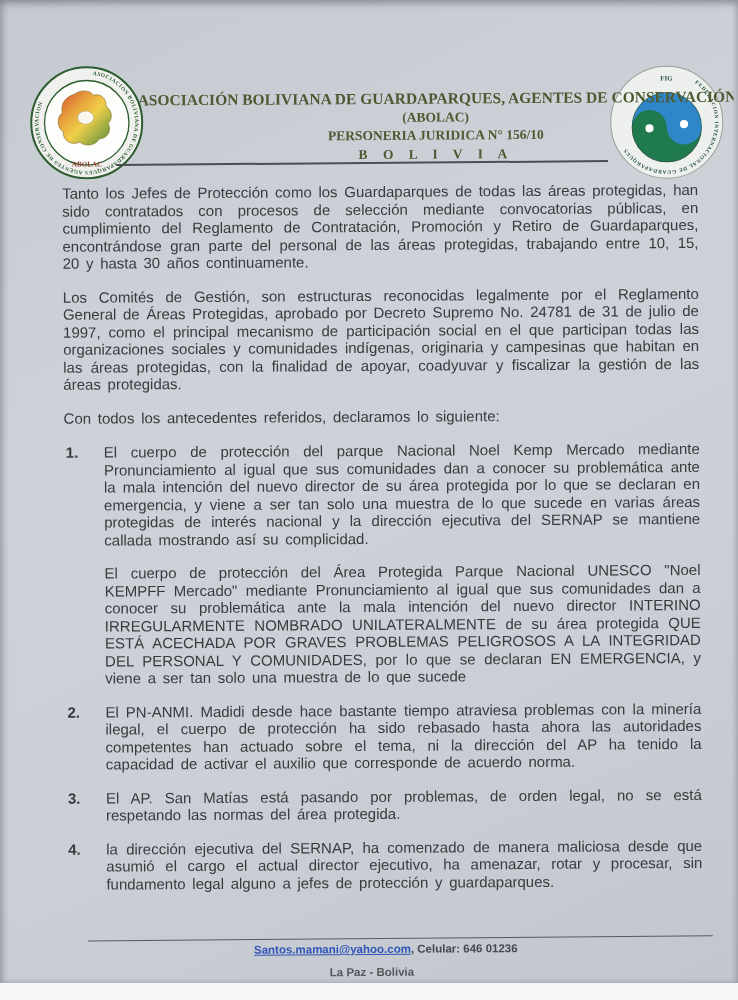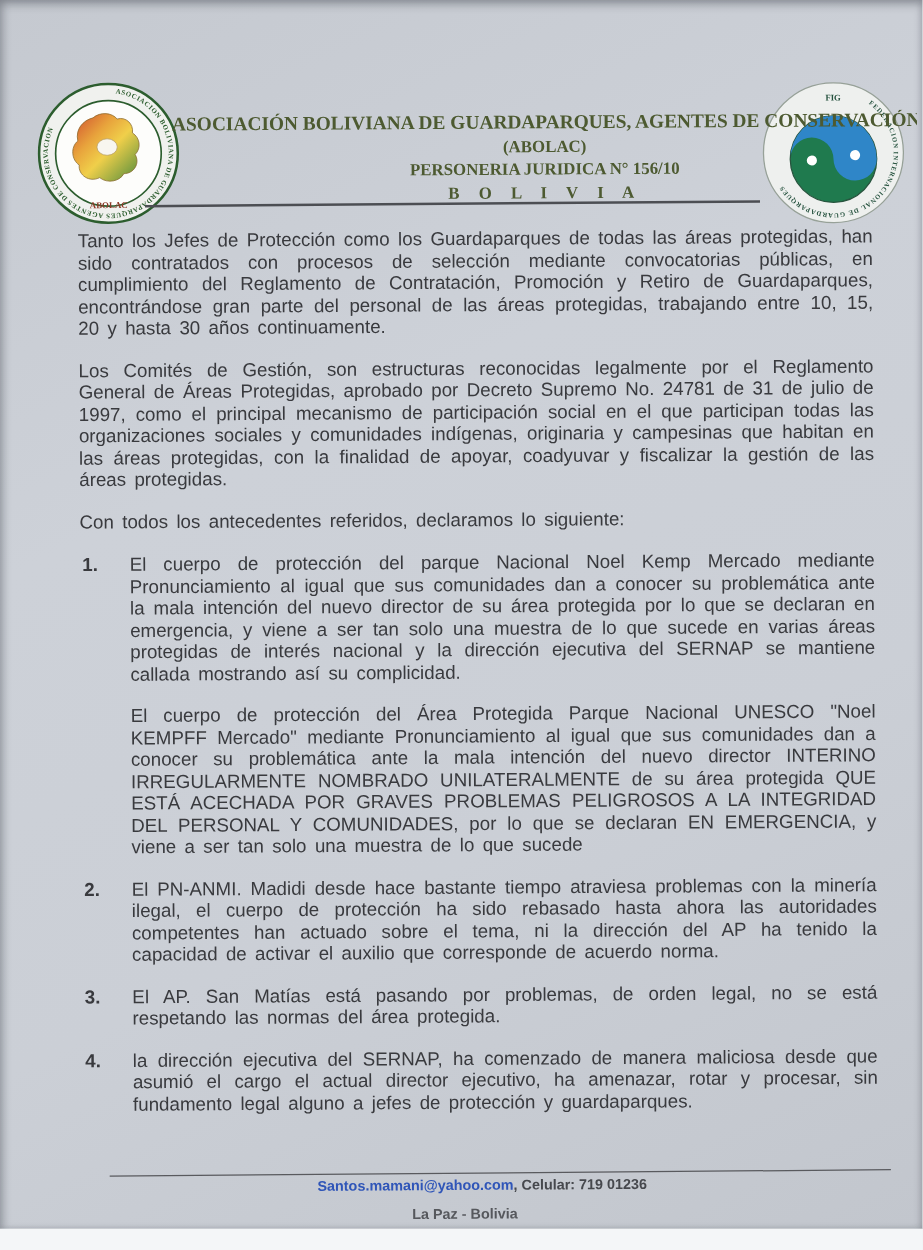--- a/index.html
+++ b/index.html
@@ -40,21 +40,21 @@
   .para{margin:0 0 16px 0;}
   .intro{margin:0 0 17px 0;text-align:left;}
   .item{display:flex;margin:0 0 16px 0;}
   .item-num{flex:0 0 40px;width:40px;font-weight:bold;padding-left:2px;box-sizing:border-box;}
   .item-text{flex:1;text-align:justify;}
   .item-sub{margin:16px 0 16px 40px;text-align:justify;}
 
   
   .footer-rule{position:absolute;left:85px;top:938px;width:625px;height:1px;background:#595a5e;transform:rotate(-0.12deg);}
   .footer-contact{position:absolute;left:0;right:0;top:943px;text-align:center;font-size:11.5px;font-weight:bold;color:#46484d;}
-  .footer-email{color:#2f55b8;cursor:pointer;margin-left:28px;}
+  .footer-email{color:#2f55b8;text-decoration:underline;cursor:pointer;margin-left:28px;}
   .footer-loc{position:absolute;left:0;right:0;top:966px;text-align:center;font-size:11.5px;font-weight:bold;color:#56585d;}
 
   svg text{font-family:"Liberation Serif", serif;}
 </style>
 </head>
 <body>
 
 <div class="photo">
   <div class="paper"></div>
 
@@ -131,20 +131,20 @@
       </div>
 
       <div class="item">
         <div class="item-num">4.</div>
         <div class="item-text">la dirección ejecutiva del SERNAP, ha comenzado de manera maliciosa desde que asumió el cargo el actual director ejecutivo, ha amenazar, rotar y procesar, sin fundamento legal alguno a jefes de protección y guardaparques.</div>
       </div>
     </div>
 
     <div class="footer-rule"></div>
     <div class="footer-contact">
-      <span class="footer-email">Santos.mamani@yahoo.com</span><span>, Celular: 719 01236</span>
+      <span class="footer-email">Santos.mamani@yahoo.com</span><span>, Celular: 646 01236</span>
     </div>
     <div class="footer-loc">La Paz - Bolivia</div>
 
   </div>
 
   <div class="bottom-strip"></div>
 </div>
 
 </body></html>

